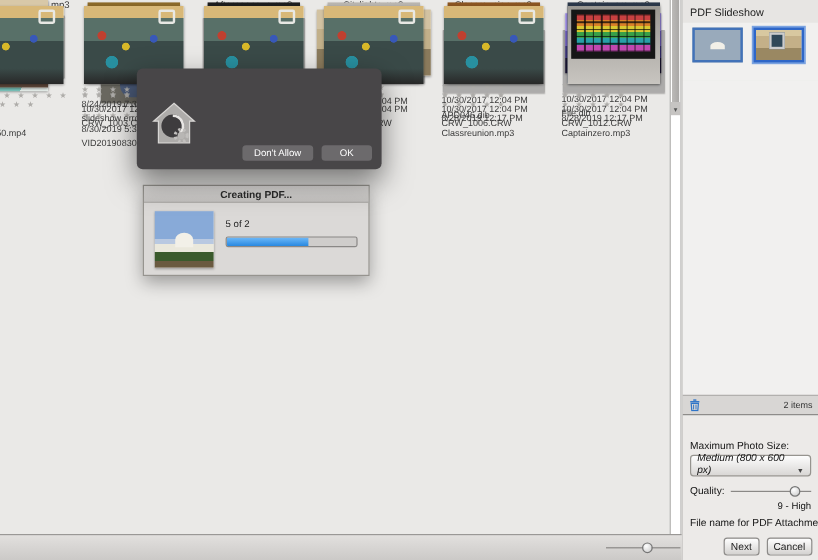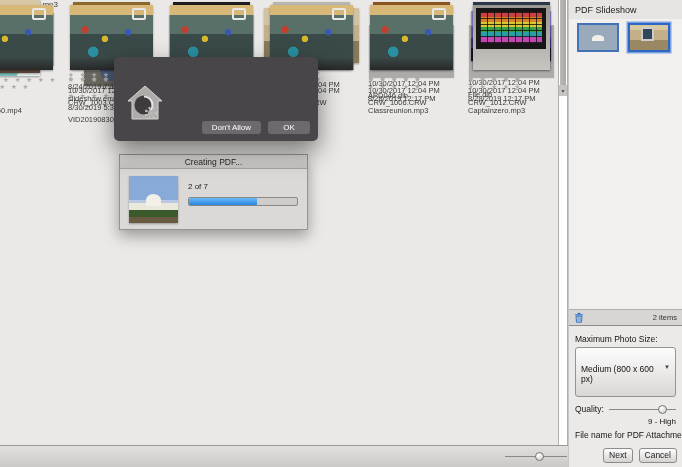--- a/index.html
+++ b/index.html
@@ -80,25 +80,25 @@
      font-size:9px;color:#222;}
   .panel-thumbs{flex:0 0 44px;display:flex;gap:9px;padding:4px 0 0 8px;background:#F1F0EF;}
   .panel-thumb{width:42px;height:29px;border:2px solid #4272B8;box-sizing:border-box;position:relative;overflow:hidden;background:#9ab;}
   .panel-thumb.selected{border-color:#2E66C8;box-shadow:0 0 0 1.5px #7AA2E0;}
   .t-mini-desk{background:linear-gradient(180deg,#d8c8a0 0 20%,#c4b088 20% 60%,#9a8862 60%);}
   .t-mini-desk::before{content:"";position:absolute;left:30%;top:8%;width:34%;height:55%;background:#304858;border:2px solid #ccc;box-sizing:border-box;}
   .panel-spacer{flex:1 1 auto;background:#F1F0EF;}
   .items-bar{flex:0 0 15px;display:flex;align-items:center;justify-content:space-between;
      padding:0 5px;background:#D8D6D4;border-top:1px solid #b2b0ae;border-bottom:1px solid #8e8c8a;}
   .items-count{font-size:7.5px;color:#333;}
-  .panel-controls{flex:0 0 auto;padding:4px 6px 0 6px;}
+  .panel-controls{flex:0 0 auto;padding:4px 6px 0 6px;margin-top:12px;}
   .ctl-label{font-size:8.5px;color:#141414;margin:4px 0 3px 0;white-space:nowrap;}
-  .dropdown{height:16px;border:1px solid #96948f;border-radius:3px;display:flex;align-items:flex-start;
-     justify-content:space-between;padding:16px 5px;background:linear-gradient(180deg,#fdfdfd,#d9d7d5);
-     font-size:8.5px;color:#111;cursor:default;}
+  .dropdown{height:16px;border:1px solid #96948f;border-radius:3px;display:flex;align-items:flex-end;
+     justify-content:space-between;padding:0 5px;background:linear-gradient(180deg,#fdfdfd,#d9d7d5);
+     font-size:8.5px;color:#111;cursor:default;font-style:italic;}
   .dd-arrow{font-size:6px;color:#444;}
   .quality-row{display:flex;align-items:center;gap:5px;margin-top:7px;}
   .slider{position:relative;flex:1 1 auto;height:10px;}
   .slider-track{position:absolute;left:0;right:0;top:4.5px;height:1.5px;background:#8a8886;}
   .slider-thumb{position:absolute;top:0.5px;width:9px;height:9px;margin-left:-4.5px;border-radius:50%;
      background:radial-gradient(circle at 35% 30%,#fff,#c8c8c8);border:1px solid #777;box-sizing:border-box;}
   .quality-value{font-size:8px;color:#141414;text-align:right;margin-top:3px;padding-left:28px;}
   .filename-input{display:block;width:100%;box-sizing:border-box;height:15px;margin-top:2px;
      border:1px solid #8a8886;background:#fff;font-size:9px;padding:0 3px;font-family:"Liberation Sans",sans-serif;}
   .panel-buttons{flex:0 0 24px;display:flex;justify-content:flex-end;align-items:center;gap:6px;padding-right:5px;}
@@ -118,21 +118,21 @@
      line-height:1.5;color:#f4f4f4;}
   .perm-buttons{position:absolute;right:8px;bottom:7px;display:flex;gap:7px;}
   .perm-btn{height:13px;padding:0 10px;font-size:8px;color:#fff;background:#6C6A6C;border:none;
      border-radius:3px;font-family:"Liberation Sans",sans-serif;line-height:13px;}
   .perm-btn.ok{min-width:42px;box-sizing:border-box;}
 
   
   .dialog-progress{position:absolute;left:119px;top:154px;width:189px;height:76px;z-index:90;
      background:#DBD9D7;border:1px solid #96948f;box-sizing:border-box;box-shadow:0 6px 14px rgba(0,0,0,.35);}
   .dp-titlebar{height:13px;background:linear-gradient(180deg,#dedcda,#c6c4c2);border-bottom:1px solid #a8a6a4;
-     display:flex;align-items:center;justify-content:center;font-size:8.5px;font-weight:normal;color:#2a2a2a;}
+     display:flex;align-items:center;justify-content:center;font-size:8.5px;font-weight:bold;color:#2a2a2a;}
   .dp-body{display:flex;padding:7px 9px;}
   .progress-thumb{width:49px;height:47px;box-shadow:0 1px 2px rgba(0,0,0,.3);}
   .dp-right{margin-left:10px;flex:1;}
   .dp-count{font-size:8px;color:#222;margin-top:6px;}
   .progress-track{margin-top:6px;width:110px;height:9px;border:1px solid #8a8886;border-radius:2px;
      background:#cfcdcb;overflow:hidden;box-sizing:border-box;}
   .progress-fill{height:100%;background:linear-gradient(180deg,#6cb8f8,#2888e0);}
 </style>
 </head>
 <body>
@@ -445,21 +445,21 @@
       <button class="perm-btn">Don't Allow</button>
       <button class="perm-btn ok">OK</button>
     </div>
   </div>
 
   <div class="dialog-progress">
     <div class="dp-titlebar">Creating PDF...</div>
     <div class="dp-body">
       <div class="thumb t-img-taj progress-thumb"></div>
       <div class="dp-right">
-        <div class="dp-count">2 of 7</div>
+        <div class="dp-count">5 of 2</div>
         <div class="progress-track">
           <div class="progress-fill" id="pdf-progress-fill" style="width: 63%;"></div>
         </div>
       </div>
     </div>
   </div>
 
 </div>
 
 </body></html>

